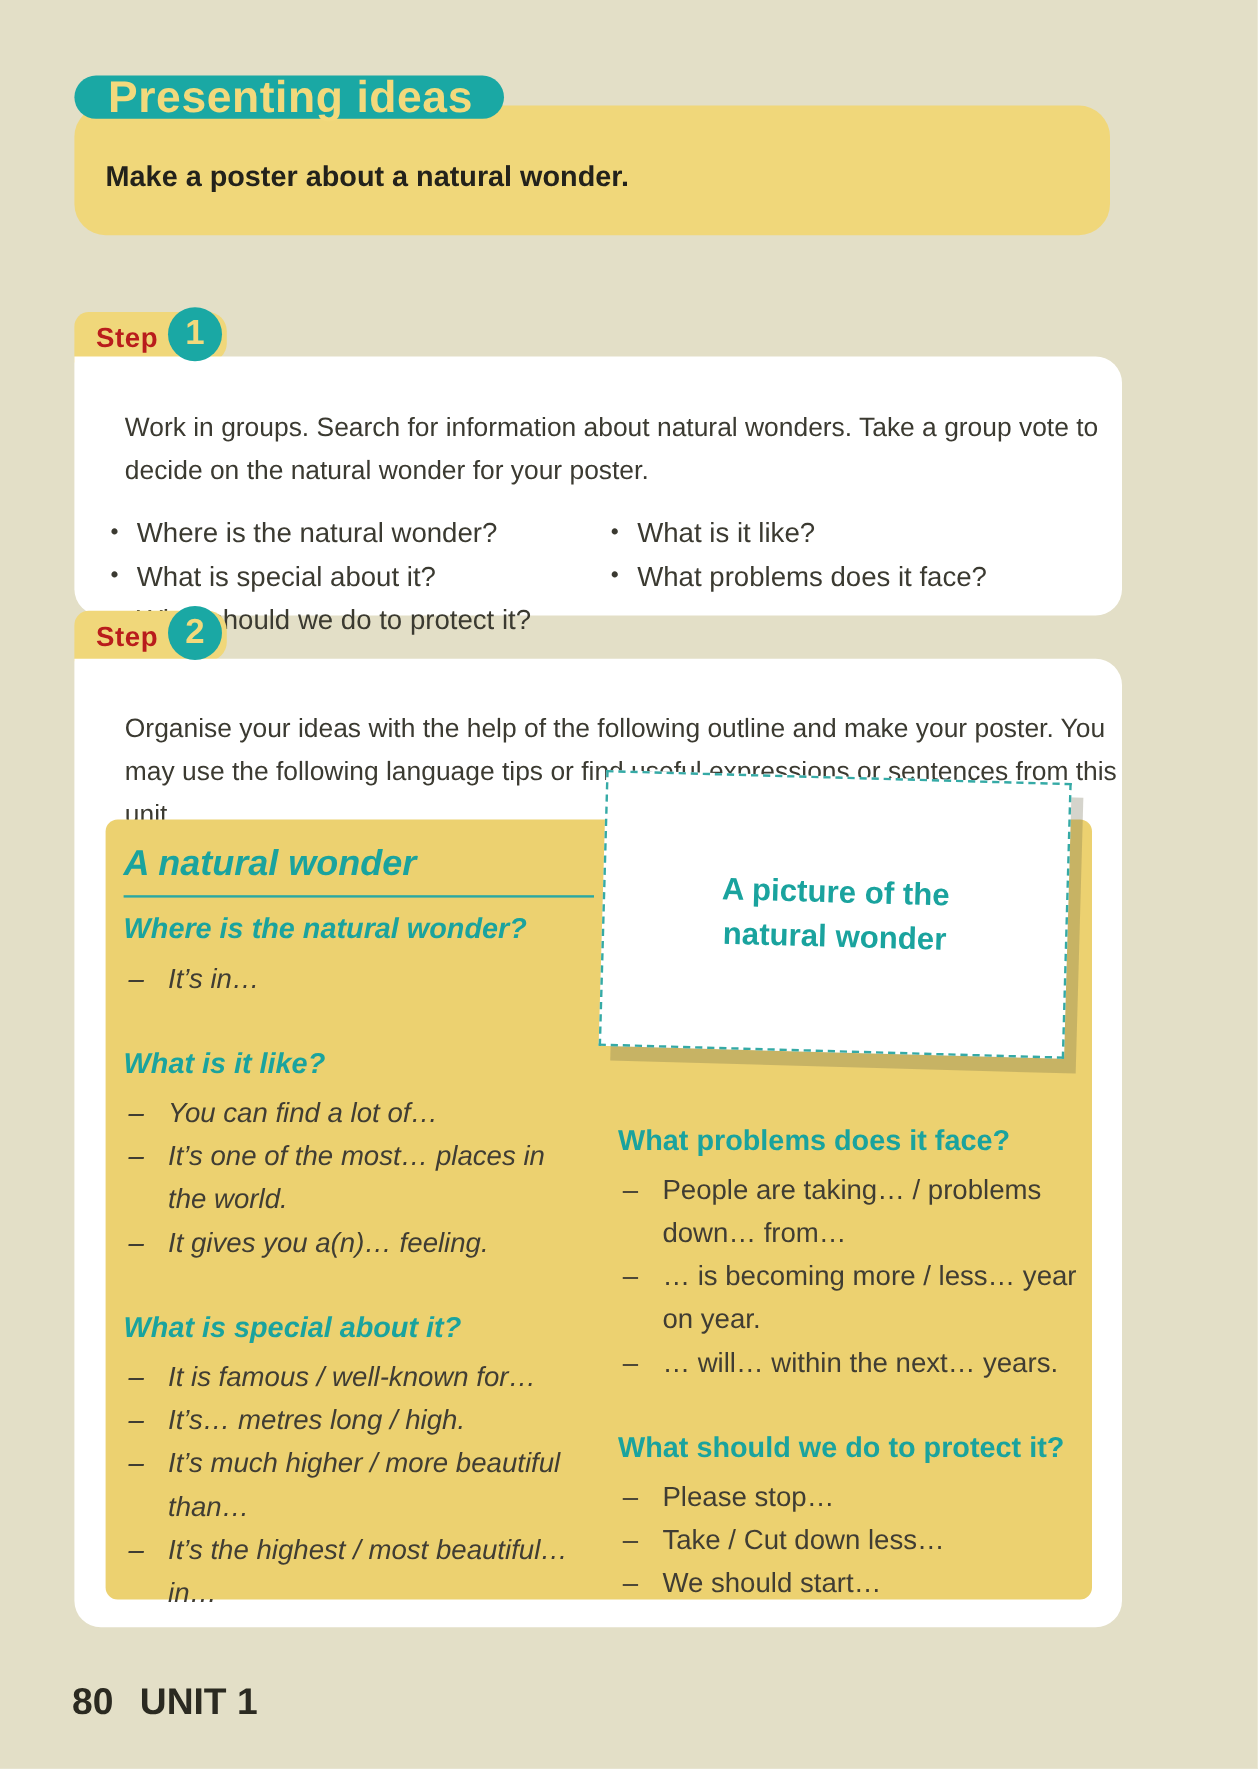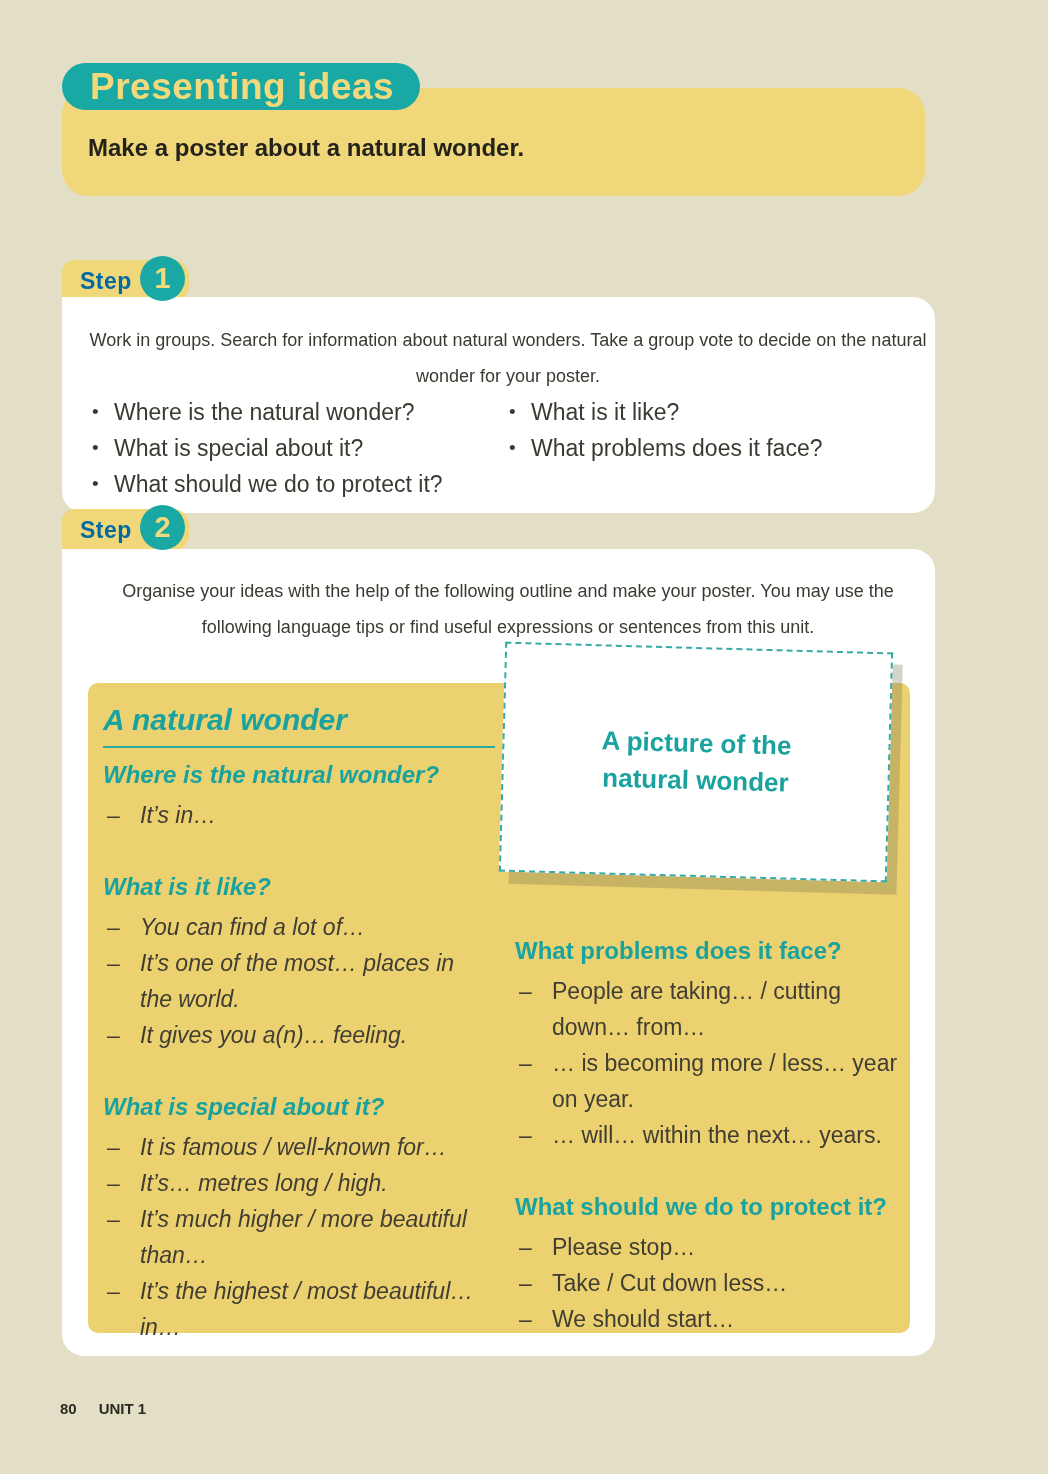--- a/index.html
+++ b/index.html
@@ -10,58 +10,58 @@
     overflow:hidden;
   }
   .abs { position:absolute; }
 
   
   .banner-box {
     left:62px; top:88px; width:863px; height:108px;
     background:#f0d77a; border-radius:26px;
   }
   .banner-pill {
-    left:62px; top:63px; width:358px; height:47px;
+    left:62px; top:63px; width:358px; height:36px;
     background:#1aa8a4; border-radius:27px;
     display:flex; align-items:center; padding-left:28px; box-sizing:border-box;
   }
   .banner-title {
     font-size:37px; font-weight:bold; color:#f2d97c; letter-spacing:0.5px;
   }
   .banner-task {
     left:88px; top:134px; font-size:24px; font-weight:bold; color:#23221b;
   }
 
   
   .step-tab {
     width:127px; height:42px; background:#f0d77a;
     border-radius:12px 16px 16px 0;
   }
   .step-tab .step-label {
     position:absolute; left:18px; top:0; height:42px;
     display:flex; align-items:center;
-    font-size:23px; font-weight:bold; color:#0369a1; letter-spacing:0.5px;
+    font-size:23px; font-weight:bold; color:#b91c1c; letter-spacing:0.5px;
   }
   .step-badge {
     width:45px; height:45px; border-radius:50%;
     background:#1aa8a4; color:#f2d97c;
     display:flex; align-items:center; justify-content:center;
     font-size:29px; font-weight:bold; z-index:3;
   }
 
   
   .card {
     background:#ffffff; border-radius:0 22px 22px 22px;
     box-sizing:border-box;
   }
   #card1 { left:62px; top:297px; width:873px; height:216px; padding:25px 20px 0 26px; }
   #card2 { left:62px; top:549px; width:873px; height:807px; padding:24px 20px 0 26px; }
 
   .intro {
-    font-size:18px; line-height:36px; color:#3b3a31; width:840px; margin:0;text-align:center;
+    font-size:22px; line-height:36px; color:#3b3a31; width:840px; margin:16px;
   }
 
   .bullet-cols { display:flex; margin-top:0; }
   .bullets { list-style:none; margin:0; padding:0;
     font-size:23px; line-height:36px; color:#3b3a31; }
   .bullets li { position:relative; padding-left:26px; }
   .bullets li::before { content:"•"; position:absolute; left:4px; font-size:19px; }
   .bcol1 { width:417px; }
 
   
@@ -93,21 +93,21 @@
     z-index:5; box-sizing:border-box;
   }
   .picture-note {
     width:232px; text-align:center;
     font-size:26px; font-weight:bold; color:#1aa39e; line-height:37px;
   }
 
   
   .footer {
     left:60px; top:1400px; display:flex; gap:22px;
-    font-size:15px; font-weight:bold; color:#2b2a21;
+    font-size:31px; font-weight:bold; color:#2b2a21;
   }
 </style>
 </head>
 <body>
 
 <div id="page">
 
   <div class="abs banner-box"></div>
   <div class="abs banner-pill">
     <span class="banner-title">Presenting ideas</span>
@@ -175,21 +175,21 @@
           <li>It’s much higher / more beautiful than…</li>
           <li>It’s the highest / most beautiful… in…</li>
         </ul>
       </div>
     </div>
 
     <div class="ocol-right">
       <div class="osec first">
         <div class="osec-heading">What problems does it face?</div>
         <ul class="oitems">
-          <li>People are taking… / cutting down… from…</li>
+          <li>People are taking… / problems down… from…</li>
           <li>… is becoming more / less… year on year.</li>
           <li>… will… within the next… years.</li>
         </ul>
       </div>
 
       <div class="osec">
         <div class="osec-heading">What should we do to protect it?</div>
         <ul class="oitems">
           <li>Please stop…</li>
           <li>Take / Cut down less…</li>

